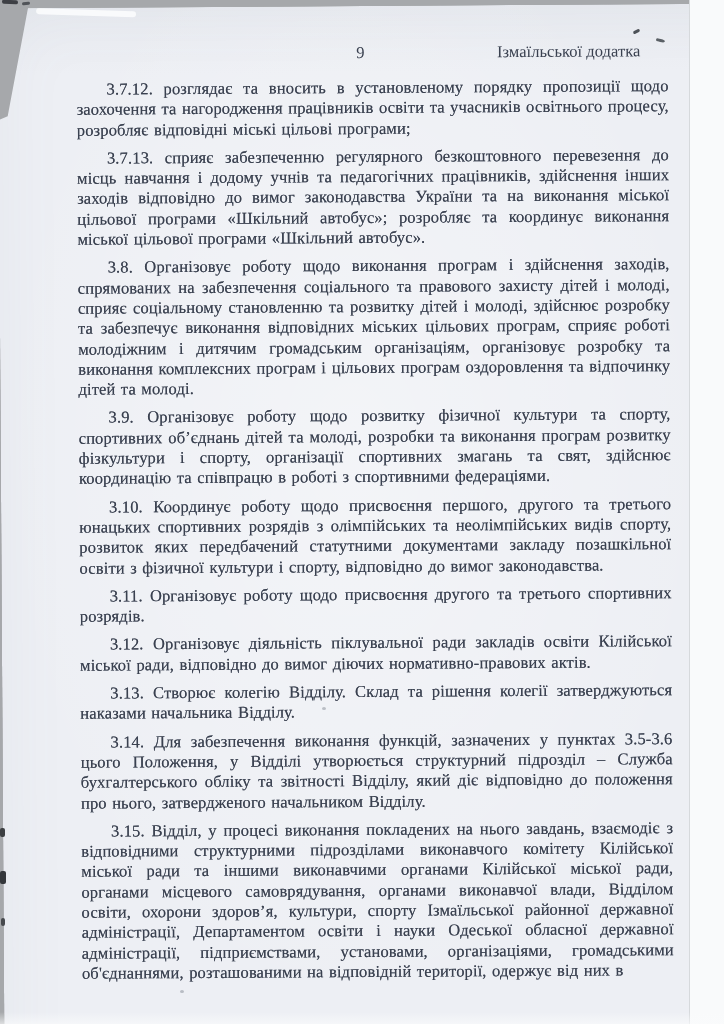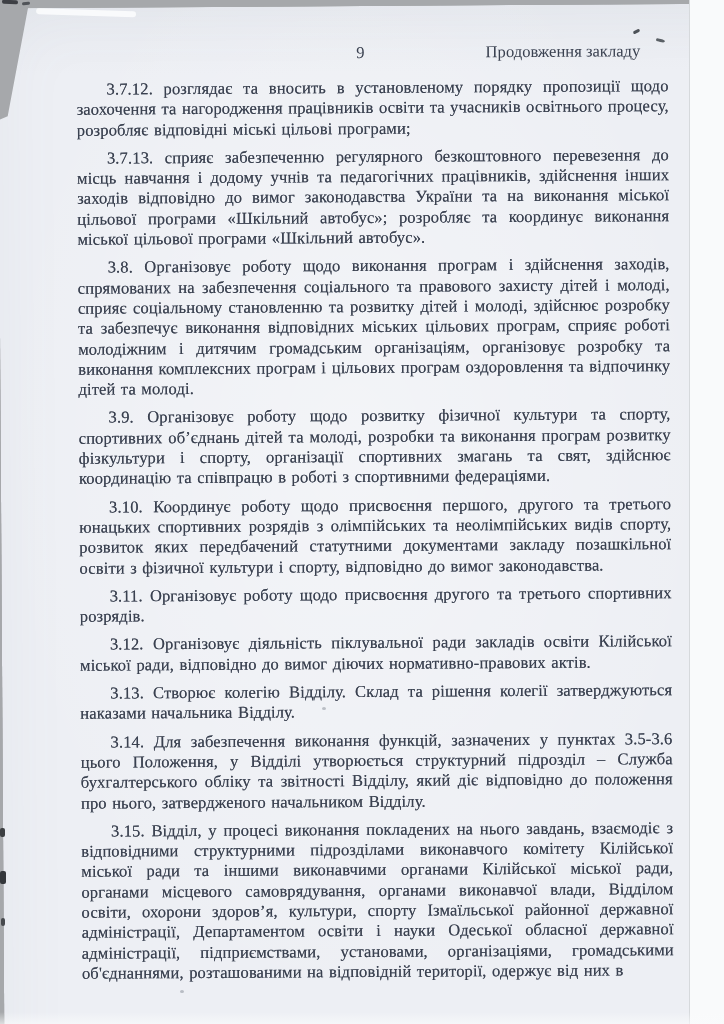--- a/index.html
+++ b/index.html
@@ -106,21 +106,21 @@
 <body>
 
 <div class="scan">
 
   <div class="page">
     <div class="curl-highlight"></div>
 
     <div class="content">
       <div class="header">
         <span class="page-num">9</span>
-        <span class="header-right">Продовження закладу</span>
+        <span class="header-right">Ізмаїльської додатка</span>
       </div>
 
       <p>3.7.12. розглядає та вносить в установленому порядку пропозиції щодо заохочення та нагородження працівників освіти та учасників освітнього процесу, розробляє відповідні міські цільові програми;</p>
       <p>3.7.13. сприяє забезпеченню регулярного безкоштовного перевезення до місць навчання і додому учнів та педагогічних працівників, здійснення інших заходів відповідно до вимог законодавства України та на виконання міської цільової програми «Шкільний автобус»; розробляє та координує виконання міської цільової програми «Шкільний автобус».</p>
       <p>3.8. Організовує роботу щодо виконання програм і здійснення заходів, спрямованих на забезпечення соціального та правового захисту дітей і молоді, сприяє соціальному становленню та розвитку дітей і молоді, здійснює розробку та забезпечує виконання відповідних міських цільових програм, сприяє роботі молодіжним і дитячим громадським організаціям, організовує розробку та виконання комплексних програм і цільових програм оздоровлення та відпочинку дітей та молоді.</p>
       <p>3.9. Організовує роботу щодо розвитку фізичної культури та спорту, спортивних об’єднань дітей та молоді, розробки та виконання програм розвитку фізкультури і спорту, організації спортивних змагань та свят, здійснює координацію та співпрацю в роботі з спортивними федераціями.</p>
       <p>3.10. Координує роботу щодо присвоєння першого, другого та третього юнацьких спортивних розрядів з олімпійських та неолімпійських видів спорту, розвиток яких передбачений статутними документами закладу позашкільної освіти з фізичної культури і спорту, відповідно до вимог законодавства.</p>
       <p>3.11. Організовує роботу щодо присвоєння другого та третього спортивних розрядів.</p>
       <p>3.12. Організовує діяльність піклувальної ради закладів освіти Кілійської міської ради, відповідно до вимог діючих нормативно-правових актів.</p>
       <p>3.13. Створює колегію Відділу. Склад та рішення колегії затверджуються наказами начальника Відділу.</p>

